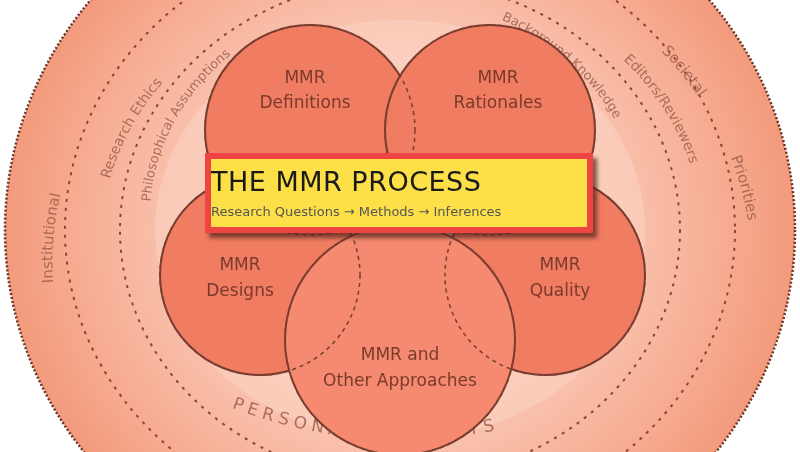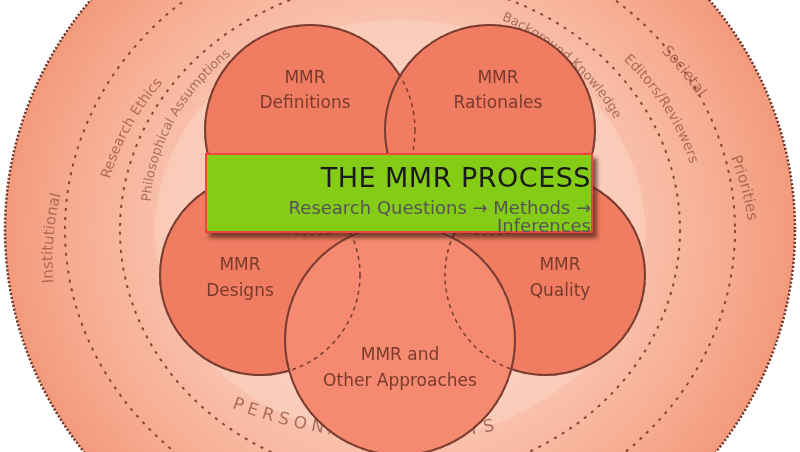--- a/index.html
+++ b/index.html
@@ -2,31 +2,31 @@
 <html><head>
   <meta charset="utf-8">
   <style>
     html, body { margin: 0; padding: 0; background: #ffffff; }
     body { width: 800px; height: 452px; overflow: hidden; position: relative; font-family: "DejaVu Sans", sans-serif; }
     svg { position: absolute; left: 0; top: 0; }
     .ring-label { font-family: "DejaVu Sans", sans-serif; fill: #9a5a48; opacity: 0.8; }
     .circle-label { font-family: "DejaVu Sans", sans-serif; font-size: 17px; fill: #7a3a2c; text-anchor: middle; }
     .title-box {
       position: absolute; left: 205px; top: 153px; width: 388px; height: 80px;
-      background: #84cc16; border: 2px solid #ef4444;
+      background: #fde047; border: 6px solid #ef4444;
       box-shadow: 4px 5px 4px rgba(90, 40, 30, 0.75);
-      box-sizing: border-box; text-align: right;
+      box-sizing: border-box; text-align: left;
     }
     .title-main {
       font-family: "DejaVu Sans", sans-serif; font-weight: normal;
       font-size: 27px; color: #1a1a1a; letter-spacing: 0.5px;
       margin-top: 6px; line-height: 34px;
     }
     .title-sub {
-      font-family: "DejaVu Sans", sans-serif; font-size: 18px; color: #555555;
+      font-family: "DejaVu Sans", sans-serif; font-size: 13px; color: #555555;
       margin-top: 4px; line-height: 18px;
     }
   </style>
 </head>
 <body>
 
 <svg width="800" height="452" viewBox="0 0 800 452" xmlns="http://www.w3.org/2000/svg">
   <defs>
     <radialGradient id="ringGrad" cx="50%" cy="50%" r="50%">
       <stop offset="0%" stop-color="#fde0d4"></stop>

